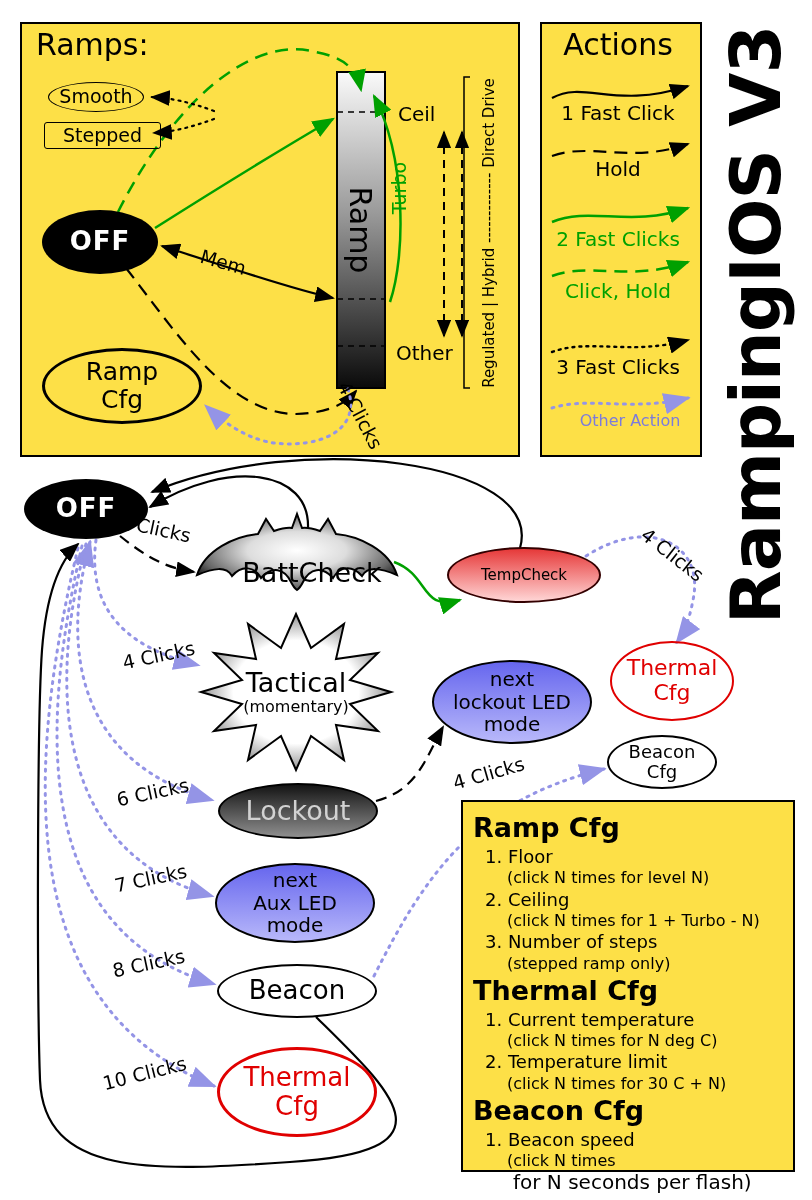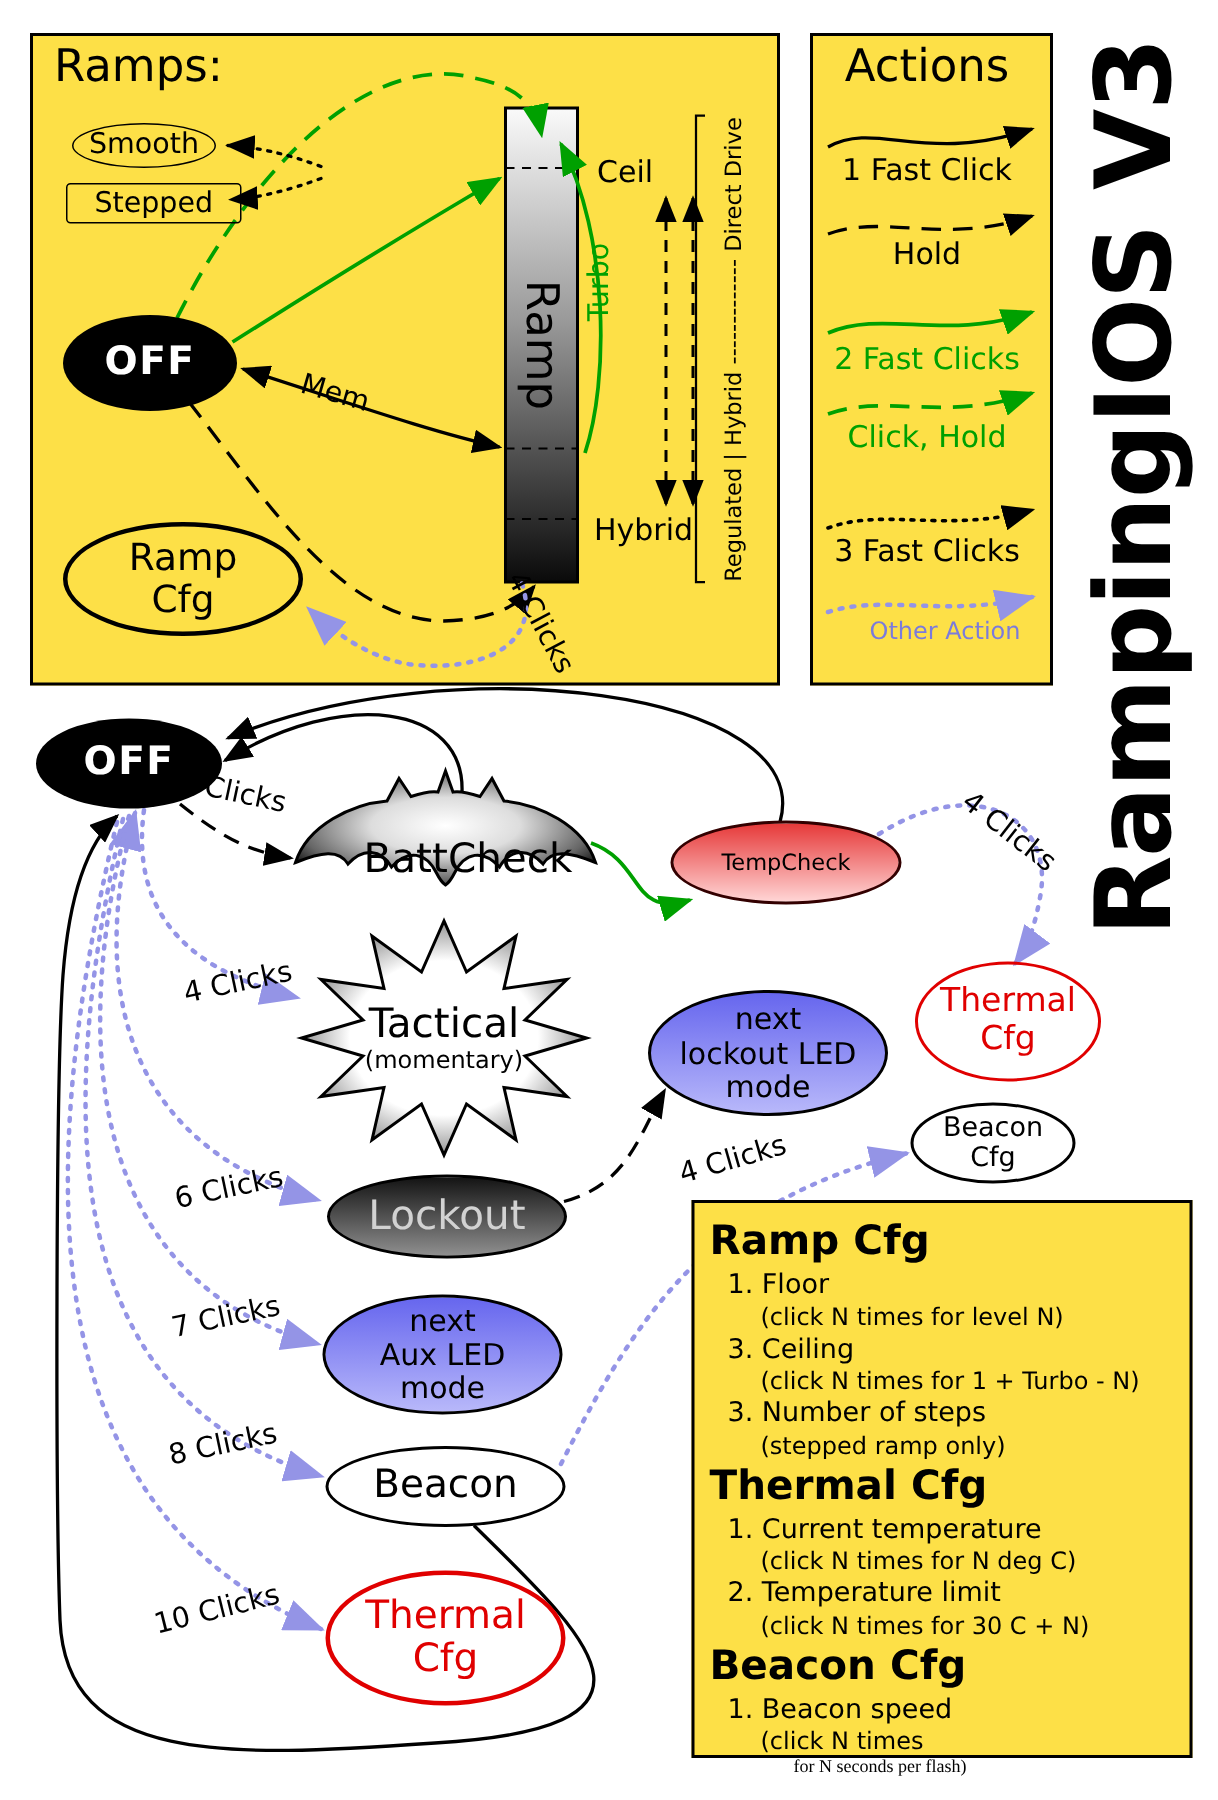--- a/index.html
+++ b/index.html
@@ -11,21 +11,21 @@
   .node{position:absolute;display:flex;flex-direction:column;align-items:center;justify-content:center;
         text-align:center;border-radius:50%;box-sizing:border-box;z-index:2;line-height:1.12;}
   .ctr{display:flex;align-items:center;justify-content:center;text-align:center;}
   .green{color:#00a000;}
   .purple{color:#7b7bdc;}
   .red{color:#e00000;}
   .title-big{font-size:30px;}
   .cfg-title{font-size:27px;font-weight:bold;margin:2px 0 2px 0;}
   .cfg-main{font-size:18px;margin-left:12px;line-height:1.3;}
   .cfg-sub{font-size:16px;margin-left:34px;line-height:1.2;}
-  .cfg-sub2{font-size:12px;margin-left:56px;line-height:1.2;font-family:Liberation Serif, serif;}
+  .cfg-sub2{font-size:20px;margin-left:40px;line-height:1.2;}
 </style>
 </head>
 <body>
 
 <div id="canvas">
 
   <div class="panel" style="left:20px;top:22px;width:500px;height:435px;"></div>
   <div class="panel" style="left:540px;top:22px;width:162px;height:435px;"></div>
 
   <svg class="overlay" width="812" height="1200" viewBox="0 0 812 1200">
@@ -109,21 +109,21 @@
     </div>
   <div class="node" style="left:42px;top:210px;width:116px;height:64px;background:#000;color:#fff;font-weight:bold;font-size:26px;letter-spacing:1px;">
     <span>OFF</span>
     </div>
   <div class="node" style="left:42px;top:348px;width:160px;height:76px;border:3px solid #000;font-size:25px;">
     <span>Ramp</span>
     <span>Cfg</span>
     </div>
   <div class="lbl ctr" style="left:291px;top:212px;width:140px;height:36px;transform:rotate(90deg);font-size:30px;">Ramp</div>
   <div class="lbl" style="left:398px;top:103px;font-size:20px;">Ceil</div>
-  <div class="lbl" style="left:396px;top:342px;font-size:20px;">Hybrid</div>
+  <div class="lbl" style="left:396px;top:342px;font-size:20px;">Other</div>
   <div class="lbl ctr green" style="left:339px;top:177px;width:120px;height:22px;transform:rotate(-90deg);font-size:19px;">Turbo</div>
   <div class="lbl" style="left:200px;top:252px;transform:rotate(16deg);">Mem</div>
   <div class="lbl" style="left:352px;top:378px;transform:rotate(62deg);transform-origin:0 0;">4 Clicks</div>
   <div class="lbl ctr" style="left:324px;top:222px;width:330px;height:22px;transform:rotate(-90deg);font-size:15px;">Regulated | Hybrid ------------- Direct Drive</div>
 
   <div class="lbl ctr title-big" style="left:543px;top:28px;width:150px;">Actions</div>
   <div class="lbl ctr" style="left:543px;top:102px;width:150px;font-size:20px;">1 Fast Click</div>
   <div class="lbl ctr" style="left:543px;top:158px;width:150px;font-size:20px;">Hold</div>
   <div class="lbl ctr green" style="left:543px;top:228px;width:150px;font-size:20px;">2 Fast Clicks</div>
   <div class="lbl ctr green" style="left:543px;top:280px;width:150px;font-size:20px;">Click, Hold</div>
@@ -188,21 +188,21 @@
   <div class="lbl" style="left:114px;top:868px;transform:rotate(-12deg);">7 Clicks</div>
   <div class="lbl" style="left:112px;top:953px;transform:rotate(-12deg);">8 Clicks</div>
   <div class="lbl" style="left:102px;top:1063px;transform:rotate(-14deg);">10 Clicks</div>
   <div class="lbl" style="left:650px;top:524px;transform:rotate(38deg);transform-origin:0 0;">4 Clicks</div>
   <div class="lbl" style="left:452px;top:763px;transform:rotate(-16deg);">4 Clicks</div>
 
   <div class="panel" style="left:461px;top:800px;width:334px;height:372px;z-index:2;padding:8px 10px;">
     <div class="cfg-title">Ramp Cfg</div>
     <div class="cfg-main">1. Floor</div>
     <div class="cfg-sub">(click N times for level N)</div>
-    <div class="cfg-main">3. Ceiling</div>
+    <div class="cfg-main">2. Ceiling</div>
     <div class="cfg-sub">(click N times for 1 + Turbo - N)</div>
     <div class="cfg-main">3. Number of steps</div>
     <div class="cfg-sub">(stepped ramp only)</div>
     <div class="cfg-title">Thermal Cfg</div>
     <div class="cfg-main">1. Current temperature</div>
     <div class="cfg-sub">(click N times for N deg C)</div>
     <div class="cfg-main">2. Temperature limit</div>
     <div class="cfg-sub">(click N times for 30 C + N)</div>
     <div class="cfg-title">Beacon Cfg</div>
     <div class="cfg-main">1. Beacon speed</div>

